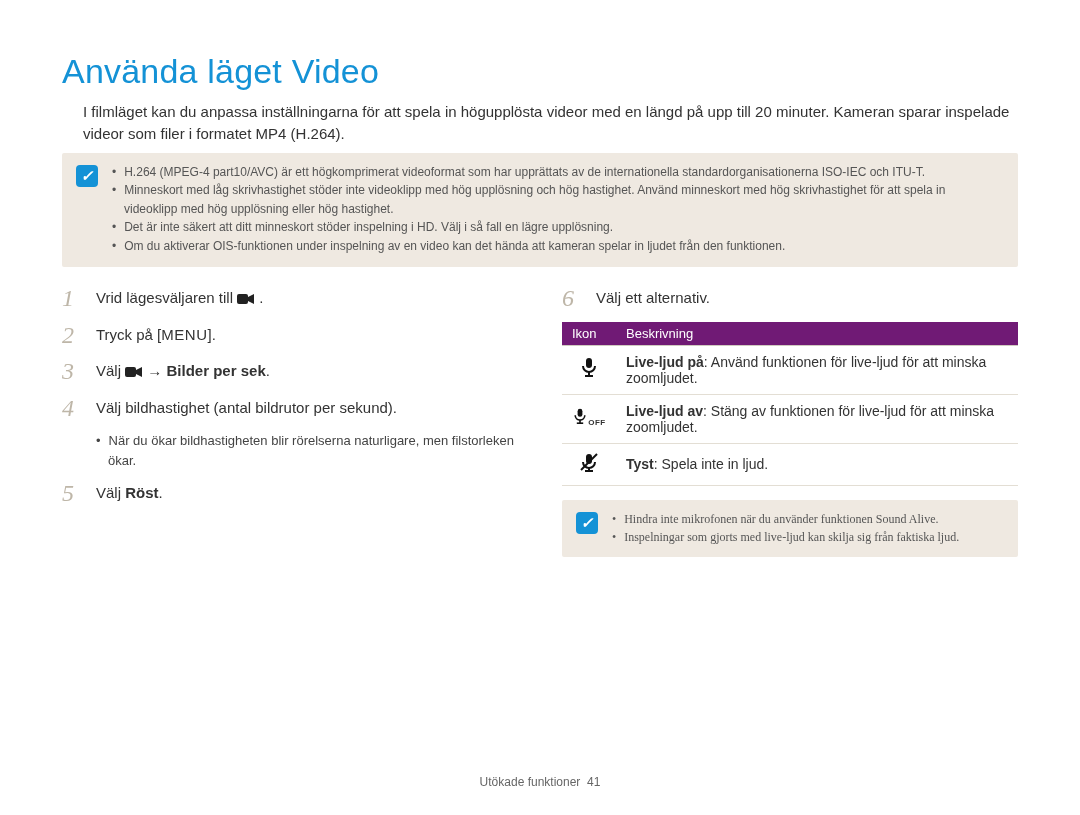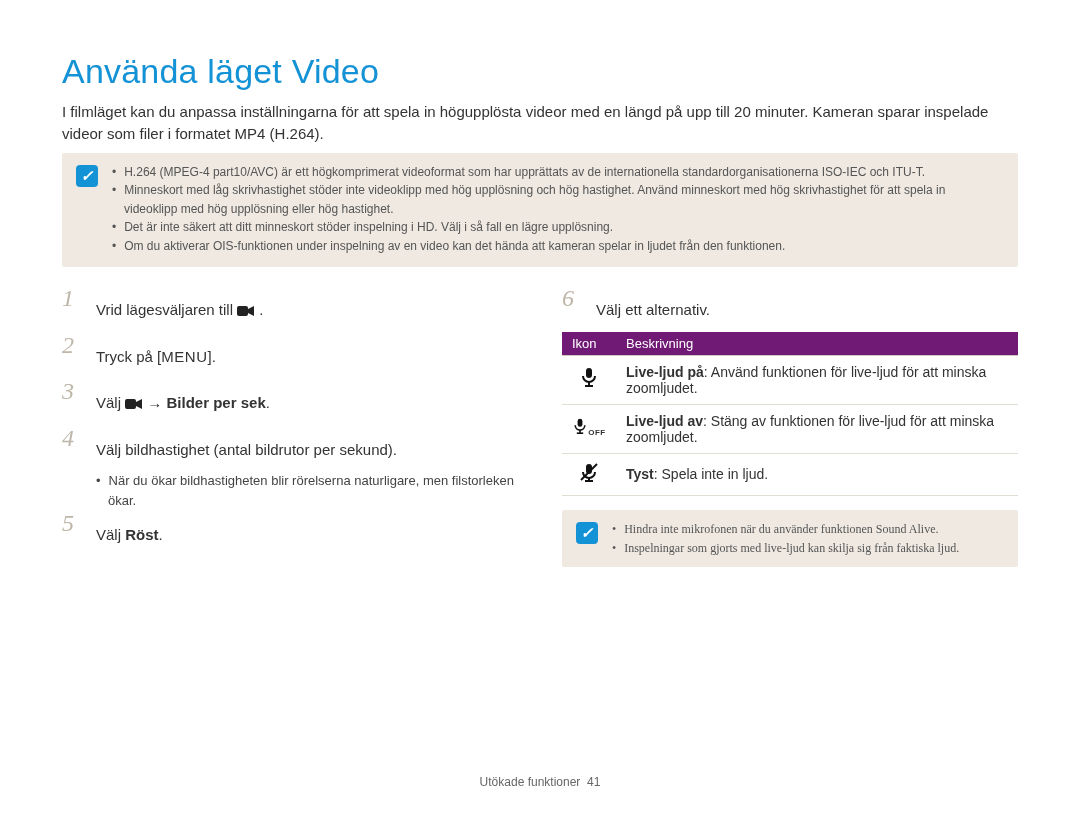--- a/index.html
+++ b/index.html
@@ -1,32 +1,32 @@
 <!DOCTYPE html>
 <html><head>
 <meta charset="utf-8">
 <style>
   * { box-sizing: border-box; margin: 0; padding: 0; }
   html, body { width: 1080px; height: 815px; background: #fff; font-family: Arial, Helvetica, sans-serif; color: #3a3a3a; }
   .page { width: 1080px; height: 809px; padding: 52px 62px 0 62px; position: relative; }
   h1.title { color: #1492d6; font-weight: 400; font-size: 34px; letter-spacing: .2px; margin-bottom: 10px; }
-  .intro { font-size: 15px; line-height: 1.45; color: #333; margin-bottom: 8px; }
+  .intro { font-size: 15px; line-height: 1.45; color: #333; margin-bottom: 8px; margin-left: 21px; }
   .note-box { background: #efe9e1; border-radius: 2px; padding: 10px 16px 12px 14px; display: flex; gap: 14px; margin-bottom: 18px; }
   .note-icon { flex: 0 0 22px; height: 22px; width: 22px; border-radius: 4px; background: #1492d6; color: #fff; display: flex; align-items: center; justify-content: center; font-size: 15px; font-style: italic; font-weight: 600; font-family: Georgia, serif; margin-top: 2px; }
   .note-list { font-size: 12px; color: #555; line-height: 1.55; list-style: none; }
   .note-list li::before { content: "•"; margin-right: 8px; color: #555; }
   .note-list li { text-indent: -12px; padding-left: 12px; }
   .two-col { display: flex; gap: 40px; }
   .col-left { flex: 0 0 460px; }
   .col-right { flex: 1; }
   .step { display: flex; gap: 16px; margin-bottom: 10px; align-items: flex-start; }
   .step-num { color: #beb6a8; font-family: Georgia, 'Times New Roman', serif; font-style: italic; font-size: 24px; font-weight: 400; min-width: 18px; line-height: 1.1; }
-  .step-text { font-size: 15px; color: #333; line-height: 1.5; padding-top: 2px; margin-top: 12px; }
+  .step-text { font-size: 15px; color: #333; line-height: 1.5; padding-top: 2px; }
   .step-text strong { font-weight: 700; }
-  .step-sub { font-size: 13px; color: #444; line-height: 1.5; padding-left: 34px; list-style: none; margin-top: 2px; }
+  .step-sub { font-size: 13px; color: #444; line-height: 1.5; padding-left: 34px; list-style: none; margin-top: 2px; margin-bottom: 10px; }
   .step-sub li::before { content: "•"; margin-right: 8px; }
   .step-sub li { text-indent: -12px; padding-left: 12px; }
   .menu-key { font-weight: 400; letter-spacing: .5px; }
   .svg-icon { display: inline-block; vertical-align: -3px; }
   table.opt { border-collapse: collapse; width: 100%; margin-top: 6px; font-size: 14px; }
   table.opt th { background: #701a75; color: #fff; font-weight: 400; text-align: left; padding: 4px 10px; font-size: 13px; border-bottom: 1px solid #cfcabf; }
   table.opt td { padding: 8px 10px; border-bottom: 1px solid #e3ded4; vertical-align: middle; color: #333; }
   table.opt td.icon-cell { text-align: center; width: 54px; font-size: 18px; }
   .footer { position: absolute; bottom: 20px; left: 0; right: 0; text-align: center; font-size: 12px; color: #666; }
   .right-note { margin-top: 14px; }

